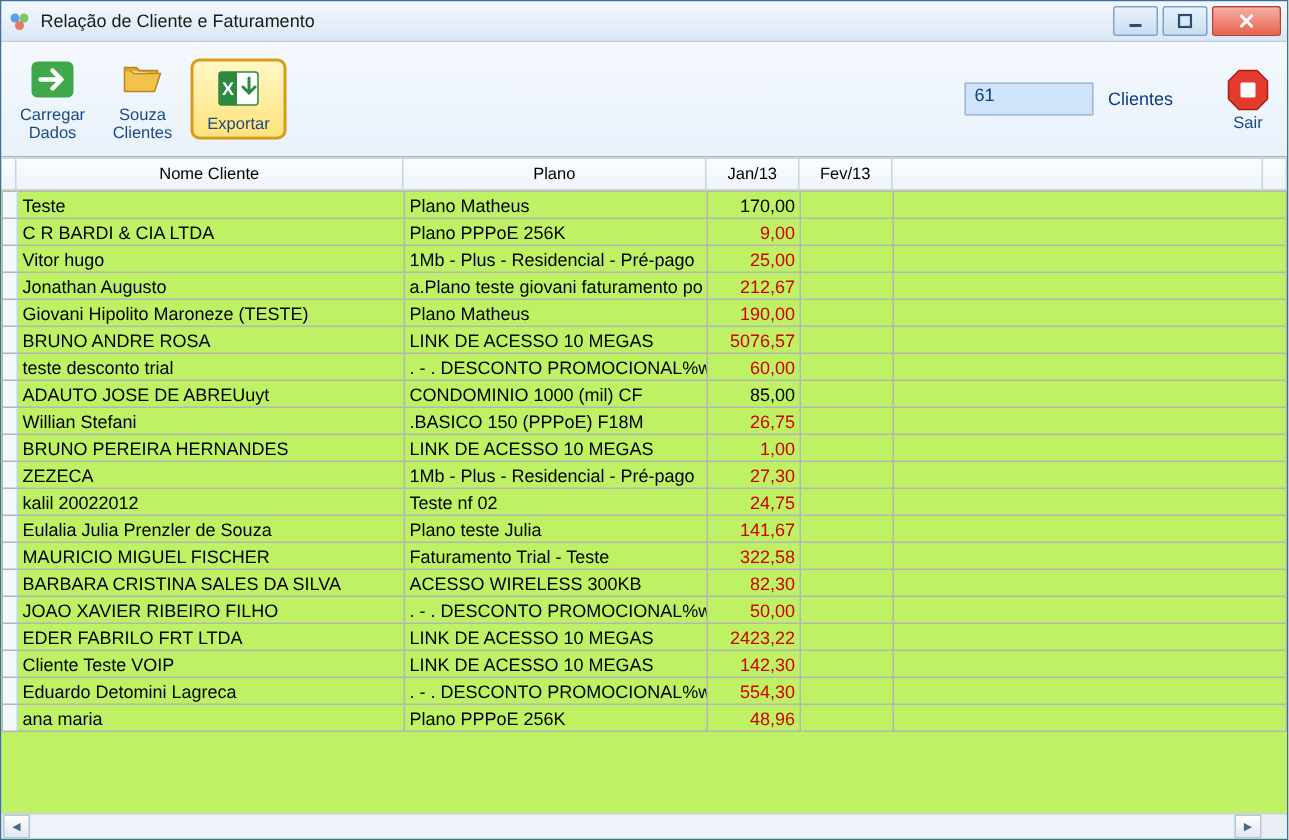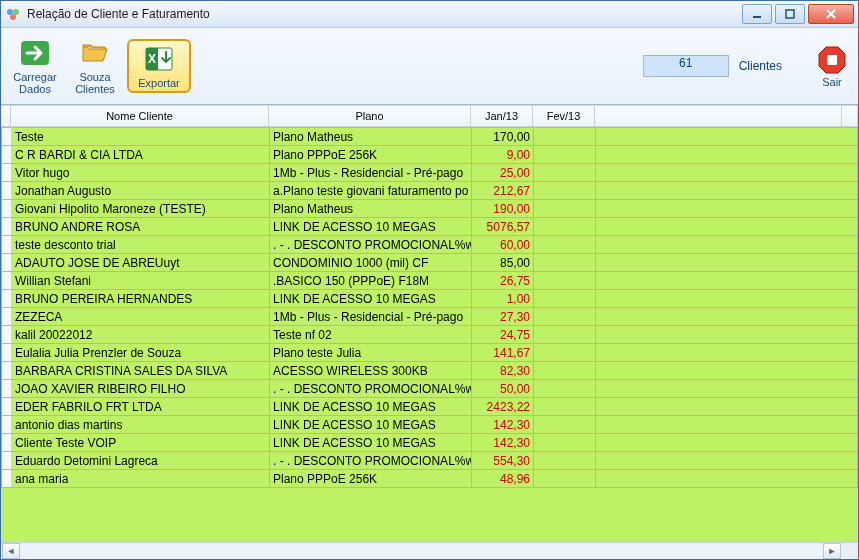--- a/index.html
+++ b/index.html
@@ -11,21 +11,21 @@
 .tb-btn{width:28px;height:18px;border:1px solid #7aa3cf;border-radius:2px;background:linear-gradient(#eaf2fb,#c9def1);display:flex;align-items:center;justify-content:center;font-size:10px;color:#2a4c72}
 .tb-btn.close{width:44px;background:linear-gradient(#f6b0a7,#e9624c);border-color:#c33c24;color:#fff;font-weight:bold}
 .toolbar{height:72px;background:linear-gradient(#f5f9fe,#e9f1fb);border-bottom:1px solid #9cb8d6;display:flex;align-items:center;padding:2px 6px;gap:4px}
 .tool{display:flex;flex-direction:column;align-items:center;justify-content:center;padding:4px 6px;border-radius:3px;min-width:44px}
 .tool .ic{width:32px;height:32px;display:flex;align-items:center;justify-content:center;margin-bottom:2px}
 .tool .lbl{font-size:11px;color:#184b84;text-align:center;line-height:1.1}
 .tool.highlight{background:linear-gradient(#fff7c6,#ffe27a);border:2px solid #d89b12;border-radius:6px;padding:2px 8px}
 .tool .two-line{white-space:pre-line}
 .spacer{flex:1}
 .client-count{display:flex;align-items:center;gap:10px;margin-right:30px}
-.count-box{width:72px;height:20px;background:#cfe4fa;border:1px solid #9cb8d6;text-align:center;padding:0 6px;color:#0a3f80;font-size:12px}
+.count-box{width:72px;height:20px;background:#cfe4fa;border:1px solid #9cb8d6;text-align:left;padding:0 6px;color:#0a3f80;font-size:12px}
 .client-lbl{font-size:12px;color:#0a3f80}
 .sair{display:flex;flex-direction:column;align-items:center;margin-right:4px}
 .sair .ic{width:32px;height:32px}
 .sair .lbl{font-size:11px;color:#184b84}
 .grid-wrap{flex:1;overflow:hidden;position:relative;background:#bef264;border-top:1px solid #cfd8e2;display:flex;flex-direction:column}
 .head-row{display:flex;height:20px;background:linear-gradient(#fbfcfe,#eef4fb);border-bottom:1px solid #c5d3e4;font-size:11px;color:#000}
 .head-row .hc{border-right:1px solid #c5d3e4;display:flex;align-items:center;justify-content:center;padding:0 4px;box-sizing:border-box}
 .hc.hgut{width:10px}
 .hc.c1{width:258px}
 .hc.c2{width:202px}
@@ -251,47 +251,47 @@
             <tr>
               <td class="gut"></td>
               <td class="c1">Eulalia Julia Prenzler de Souza</td>
               <td class="c2">Plano teste Julia</td>
               <td class="c3 red">141,67</td>
               <td class="c4"></td>
               <td></td>
             </tr>
             <tr>
               <td class="gut"></td>
+              <td class="c1">MAURICIO MIGUEL FISCHER</td>
+              <td class="c2">Faturamento Trial - Teste</td>
+              <td class="c3 red">322,58</td>
+              <td class="c4"></td>
+              <td></td>
+            </tr>
+            <tr>
+              <td class="gut"></td>
               <td class="c1">BARBARA CRISTINA SALES DA SILVA</td>
               <td class="c2">ACESSO WIRELESS 300KB</td>
               <td class="c3 red">82,30</td>
               <td class="c4"></td>
               <td></td>
             </tr>
             <tr>
               <td class="gut"></td>
               <td class="c1">JOAO XAVIER RIBEIRO FILHO</td>
               <td class="c2">. - . DESCONTO PROMOCIONAL%w</td>
               <td class="c3 red">50,00</td>
               <td class="c4"></td>
               <td></td>
             </tr>
             <tr>
               <td class="gut"></td>
               <td class="c1">EDER FABRILO  FRT LTDA</td>
               <td class="c2">LINK DE ACESSO 10 MEGAS</td>
               <td class="c3 red">2423,22</td>
-              <td class="c4"></td>
-              <td></td>
-            </tr>
-            <tr>
-              <td class="gut"></td>
-              <td class="c1">antonio dias martins</td>
-              <td class="c2">LINK DE ACESSO 10 MEGAS</td>
-              <td class="c3 red">142,30</td>
               <td class="c4"></td>
               <td></td>
             </tr>
             <tr>
               <td class="gut"></td>
               <td class="c1">Cliente Teste VOIP</td>
               <td class="c2">LINK DE ACESSO 10 MEGAS</td>
               <td class="c3 red">142,30</td>
               <td class="c4"></td>
               <td></td>

